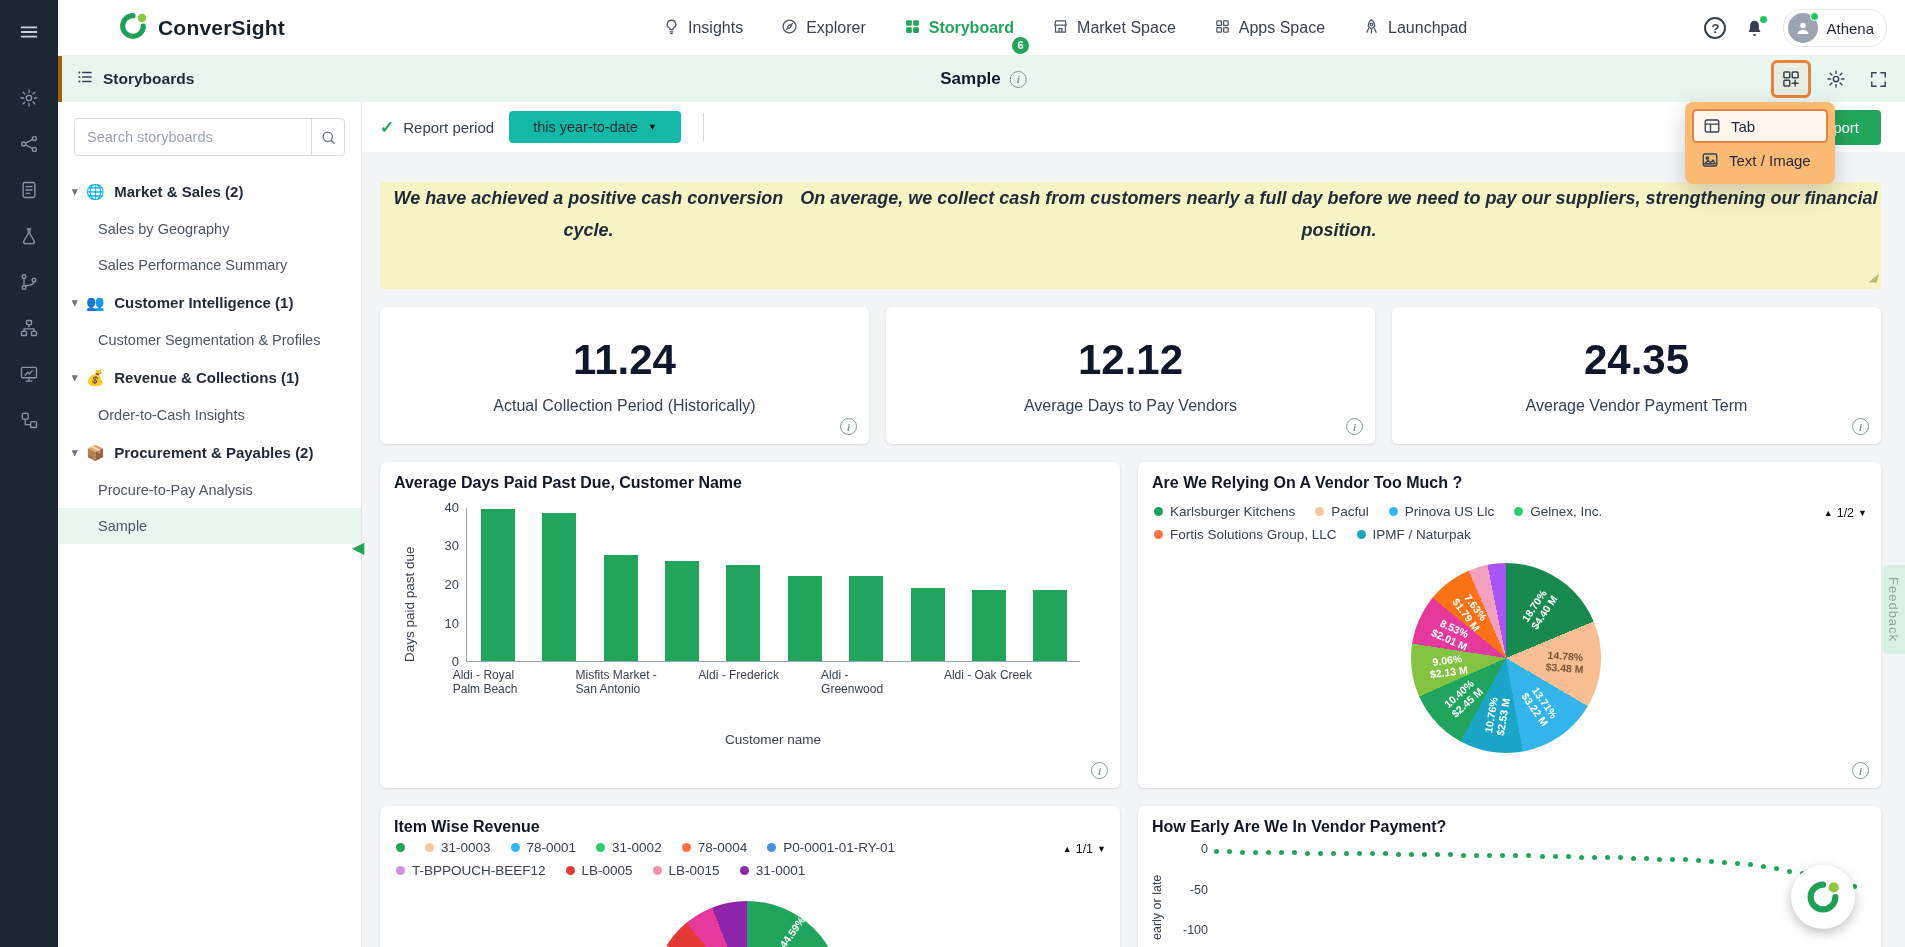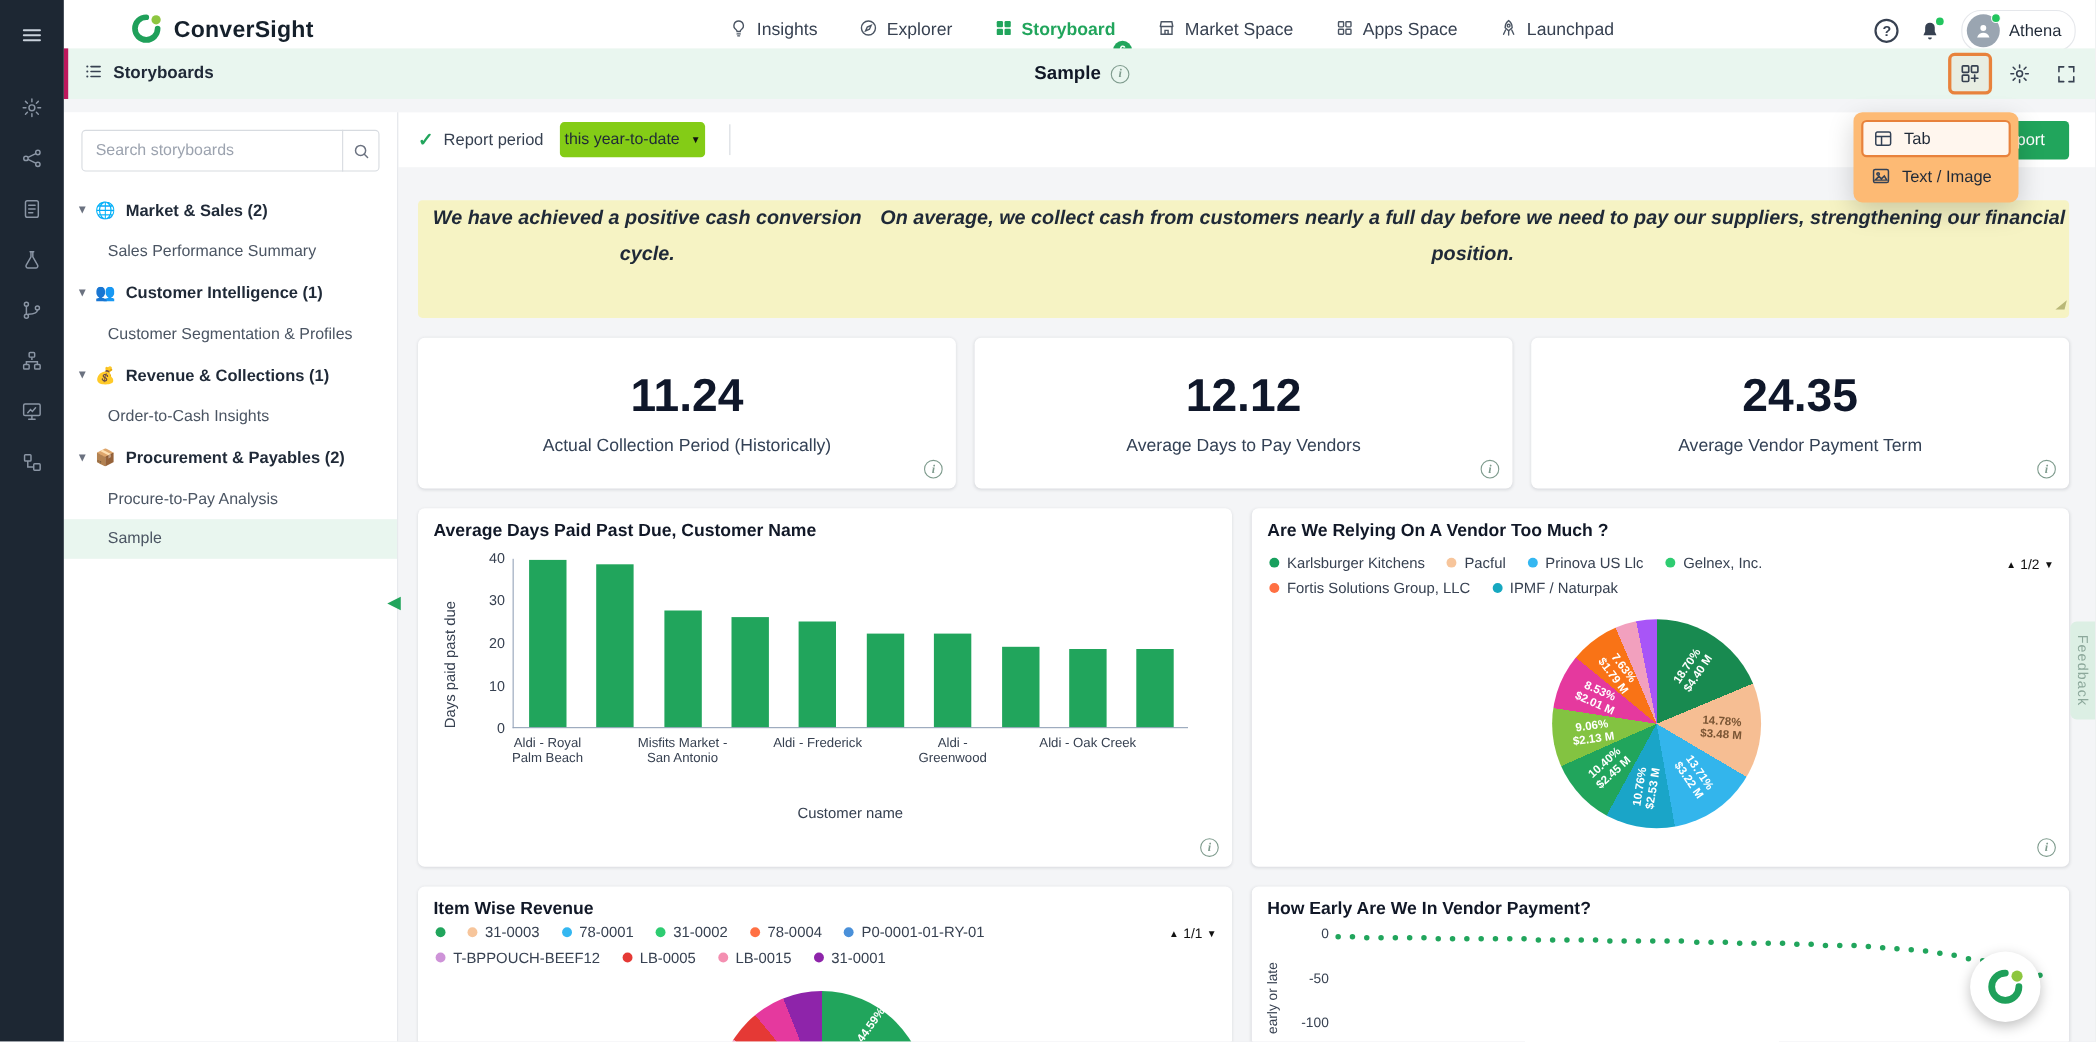--- a/index.html
+++ b/index.html
@@ -23,21 +23,21 @@
   .topbar-right{position:absolute;right:18px;top:0;height:56px;display:flex;align-items:center;gap:18px;}
   .icon-btn{background:none;border:none;cursor:pointer;position:relative;display:flex;align-items:center;}
   .help-circle{width:22px;height:22px;border:2px solid #374151;border-radius:50%;font-size:13px;font-weight:700;color:#374151;display:flex;align-items:center;justify-content:center;}
   .bell-dot{position:absolute;top:-2px;right:-2px;width:7px;height:7px;border-radius:50%;background:#22C55E;}
   .user-chip{display:flex;align-items:center;gap:8px;border:1px solid #E5E7EB;border-radius:18px;padding:3px 12px 3px 4px;cursor:pointer;}
   .avatar{width:30px;height:30px;border-radius:50%;background:#9AA5B1;display:flex;align-items:center;justify-content:center;position:relative;flex:none;}
   .avatar-dot{position:absolute;top:-1px;right:-1px;width:9px;height:9px;border-radius:50%;background:#22C55E;border:1.5px solid #fff;}
   .user-name{font-size:15px;color:#1F2937;}
 
   
-  .subheader{position:absolute;left:58px;top:44px;right:0;height:46px;background:#E9F6EF;border-left:4px solid #be185d;z-index:40;padding-left:11px;}
+  .subheader{position:absolute;left:58px;top:56px;right:0;height:46px;background:#E9F6EF;border-left:4px solid #a16207;z-index:40;padding-left:11px;}
   .sb-left{position:absolute;left:14px;top:0;height:46px;display:flex;align-items:center;gap:9px;font-size:15.5px;font-weight:700;color:#1F2937;cursor:pointer;}
   .sb-center{position:absolute;left:50%;top:0;height:46px;transform:translateX(-50%);display:flex;align-items:center;gap:9px;}
   .sb-title{font-size:17px;font-weight:700;color:#111827;}
   .sb-right{position:absolute;right:10px;top:0;height:46px;display:flex;align-items:center;gap:8px;}
   .sb-btn{width:34px;height:34px;border:none;background:none;display:flex;align-items:center;justify-content:center;cursor:pointer;border-radius:6px;}
   .sb-btn.highlight{border:3px solid #E8823C;background:rgba(232,130,60,.07);width:40px;height:38px;}
   .info-chip{width:17px;height:17px;border:1.5px solid #7E9B8D;border-radius:50%;color:#7E9B8D;font-size:11px;font-style:italic;font-weight:700;display:flex;align-items:center;justify-content:center;font-family:"Liberation Serif",serif;cursor:pointer;background:none;}
 
   
   .sidebar{position:absolute;left:58px;top:102px;width:304px;bottom:0;background:#fff;border-right:1px solid #E5E7EB;z-index:10;}
@@ -50,21 +50,21 @@
   .g-ic{font-size:15px;line-height:1;}
   .tree-item{padding:10px 14px 10px 40px;font-size:14.5px;color:#4B5563;cursor:pointer;white-space:nowrap;overflow:hidden;text-overflow:ellipsis;}
   .tree-item.selected{background:#E9F6EF;}
   .collapse-arrow{position:absolute;left:352px;top:538px;z-index:45;background:none;border:none;color:#21A55C;font-size:16px;cursor:pointer;}
 
   
   .main{position:absolute;left:362px;top:102px;right:0;bottom:0;overflow:hidden;background:#F4F5F7;}
   .report-bar{height:50px;background:#fff;display:flex;align-items:center;padding-left:18px;position:relative;}
   .check-mark{color:#21A55C;font-size:17px;font-weight:700;margin-right:9px;}
   .report-label{font-size:15px;color:#374151;margin-right:15px;}
-  .period-pill{display:flex;align-items:center;gap:10px;background:#84cc16;border:none;border-radius:4px;padding:8px 4px;font-size:14.5px;color:#1F2937;cursor:pointer;font-family:inherit;}
+  .period-pill{display:flex;align-items:center;gap:10px;background:#14b8a6;border:none;border-radius:4px;padding:8px 24px;font-size:14.5px;color:#1F2937;cursor:pointer;font-family:inherit;}
   .pill-caret{font-size:9px;color:#111;}
   .vdiv{width:1px;height:28px;background:#D5D9DE;margin-left:22px;}
   .export-btn{position:absolute;right:24px;top:8px;background:#21A55C;color:#fff;border:none;border-radius:4px;padding:9px 22px;font-size:15px;cursor:pointer;z-index:5;font-family:inherit;}
 
   .content{padding:30px 24px 0 18px;}
   .banner{background:#F6F3C4;border-radius:4px;height:107px;display:flex;flex-direction:row;justify-content:center;text-align:center;font-size:18px;font-weight:700;font-style:italic;color:#1F2937;line-height:1.8;position:relative;}
   .banner-handle{position:absolute;right:4px;bottom:2px;color:#B9B878;font-size:10px;}
 
   .kpi-row{display:flex;gap:17px;margin-top:18px;}
   .card{background:#fff;border-radius:6px;box-shadow:0 1px 3px rgba(16,24,40,.12);position:relative;}
@@ -75,21 +75,21 @@
 
   .charts-row{display:flex;gap:18px;margin-top:18px;}
   .chart-card{height:326px;}
   .bar-card,.item-card{width:740px;}
   .pie-card,.scatter-card{width:743px;}
   .card h3{position:absolute;top:12px;left:14px;font-size:16px;font-weight:700;color:#111827;white-space:nowrap;}
 
   #bar-plot{position:absolute;left:86px;top:46px;width:614px;height:154px;border-left:1px solid #94A3B8;border-bottom:1px solid #94A3B8;}
   .ytick{position:absolute;right:calc(100% + 8px);font-size:13px;color:#374151;}
   .bar{position:absolute;bottom:0;width:34px;}
-  .bar-xlab{position:absolute;top:160px;width:90px;text-align:center;font-size:12px;color:#374151;line-height:1.2;}
+  .bar-xlab{position:absolute;top:160px;width:90px;text-align:left;font-size:12px;color:#374151;line-height:1.2;}
   .y-axis-label{position:absolute;left:22px;top:46px;height:154px;writing-mode:vertical-rl;transform:rotate(180deg);display:flex;align-items:center;font-size:13.5px;color:#374151;}
   .x-axis-label{position:absolute;left:86px;top:270px;width:614px;text-align:center;font-size:13.5px;color:#374151;}
 
   .legend{position:absolute;top:42px;left:16px;right:74px;}
   #legend2{top:34px;}
   .legend-row{display:flex;gap:20px;margin-bottom:8px;align-items:center;flex-wrap:nowrap;}
   .legend-item{display:flex;align-items:center;gap:7px;cursor:pointer;white-space:nowrap;}
   .dot{width:9px;height:9px;border-radius:50%;flex:none;}
   .legend-label{font-size:13.5px;color:#374151;}
   .pagination{position:absolute;top:44px;right:14px;display:flex;align-items:center;gap:4px;font-size:12.5px;color:#111;}
@@ -312,20 +312,21 @@
             <path d="M15.8 15.8L20 20"></path>
           </svg>
       </button>
     </div>
     <div id="tree">
         <div class="tree-group">
           <span class="chev">▾</span>
           <span class="g-ic">🌐</span>
           <span class="g-lb">Market &amp; Sales (2)</span>
         </div>
+        <div class="tree-item">Sales by Geography</div>
         <div class="tree-item">Sales Performance Summary</div>
         <div class="tree-group">
           <span class="chev">▾</span>
           <span class="g-ic">👥</span>
           <span class="g-lb">Customer Intelligence (1)</span>
         </div>
         <div class="tree-item">Customer Segmentation &amp; Profiles</div>
         <div class="tree-group">
           <span class="chev">▾</span>
           <span class="g-ic">💰</span>

